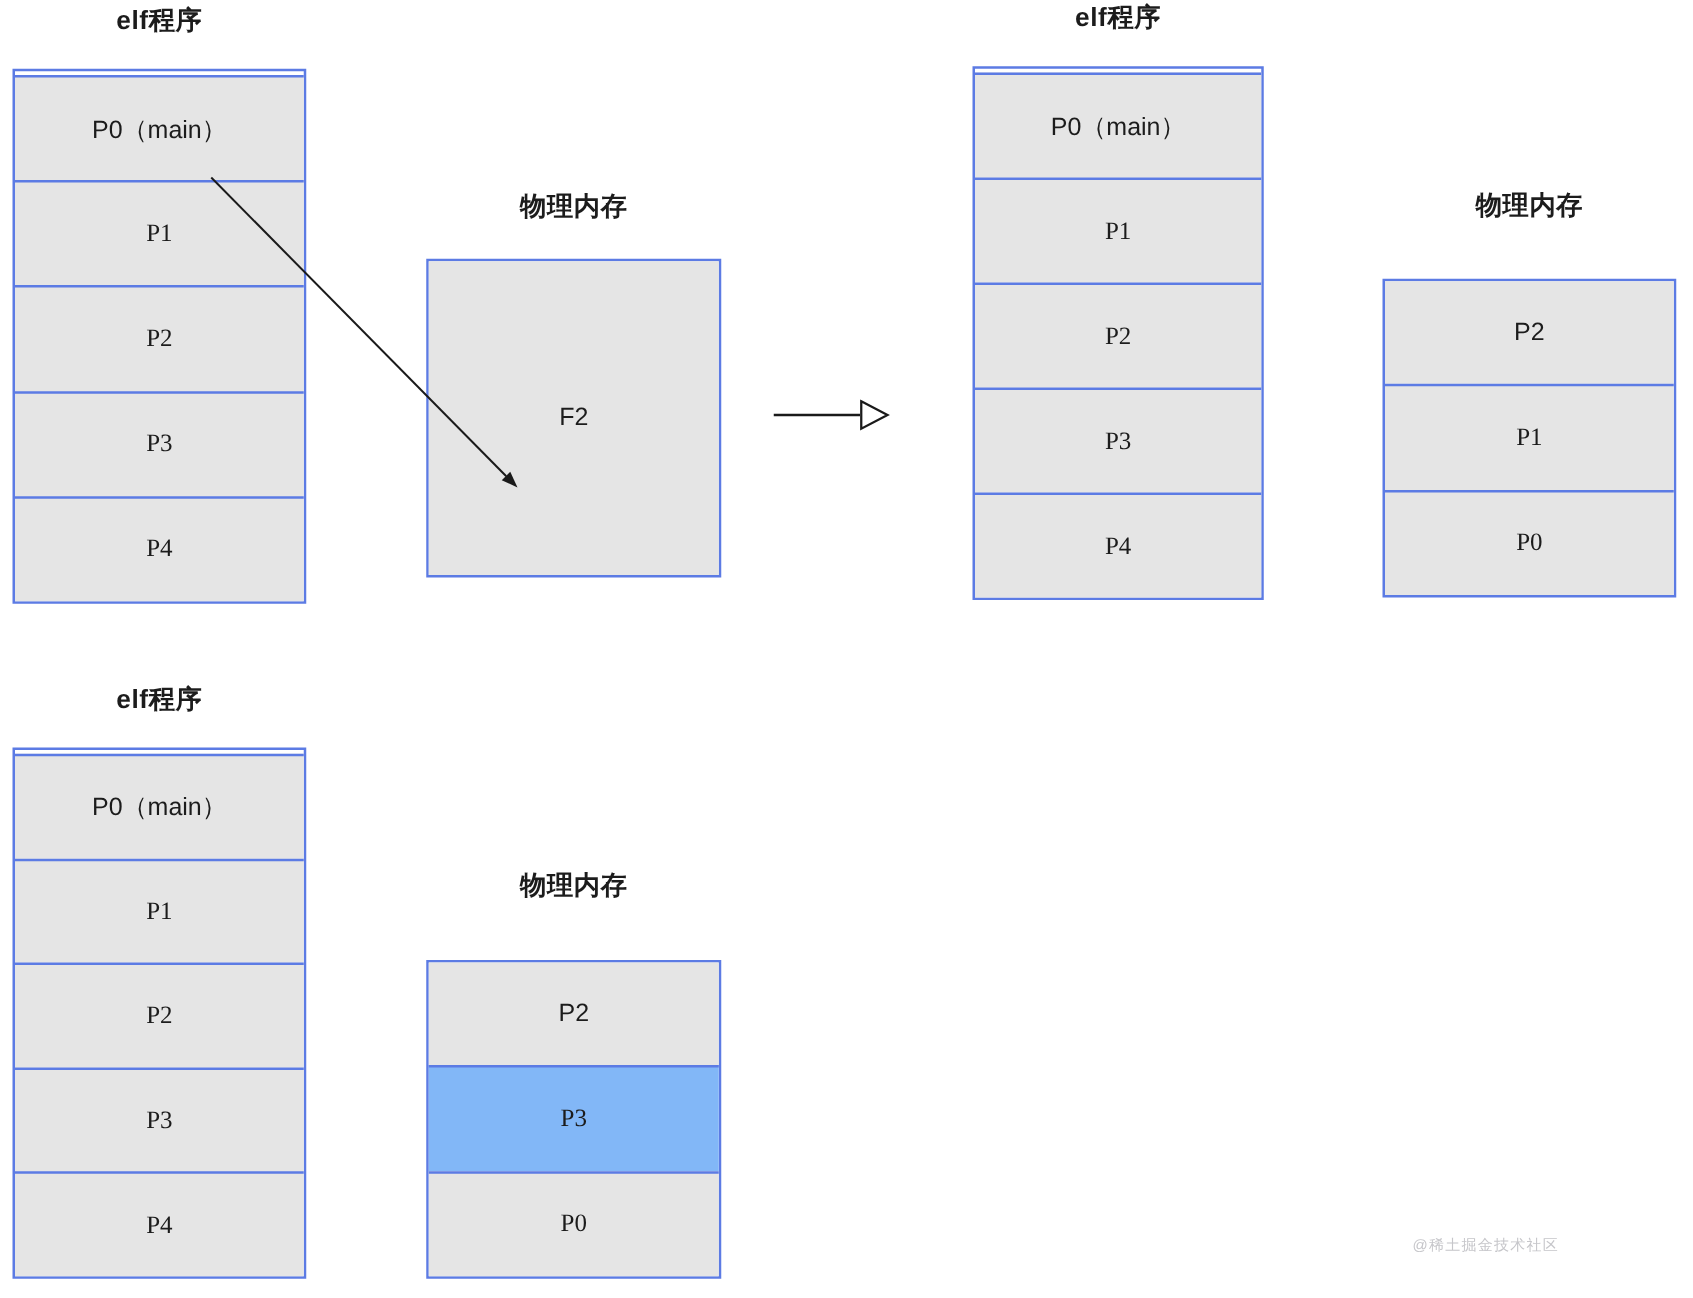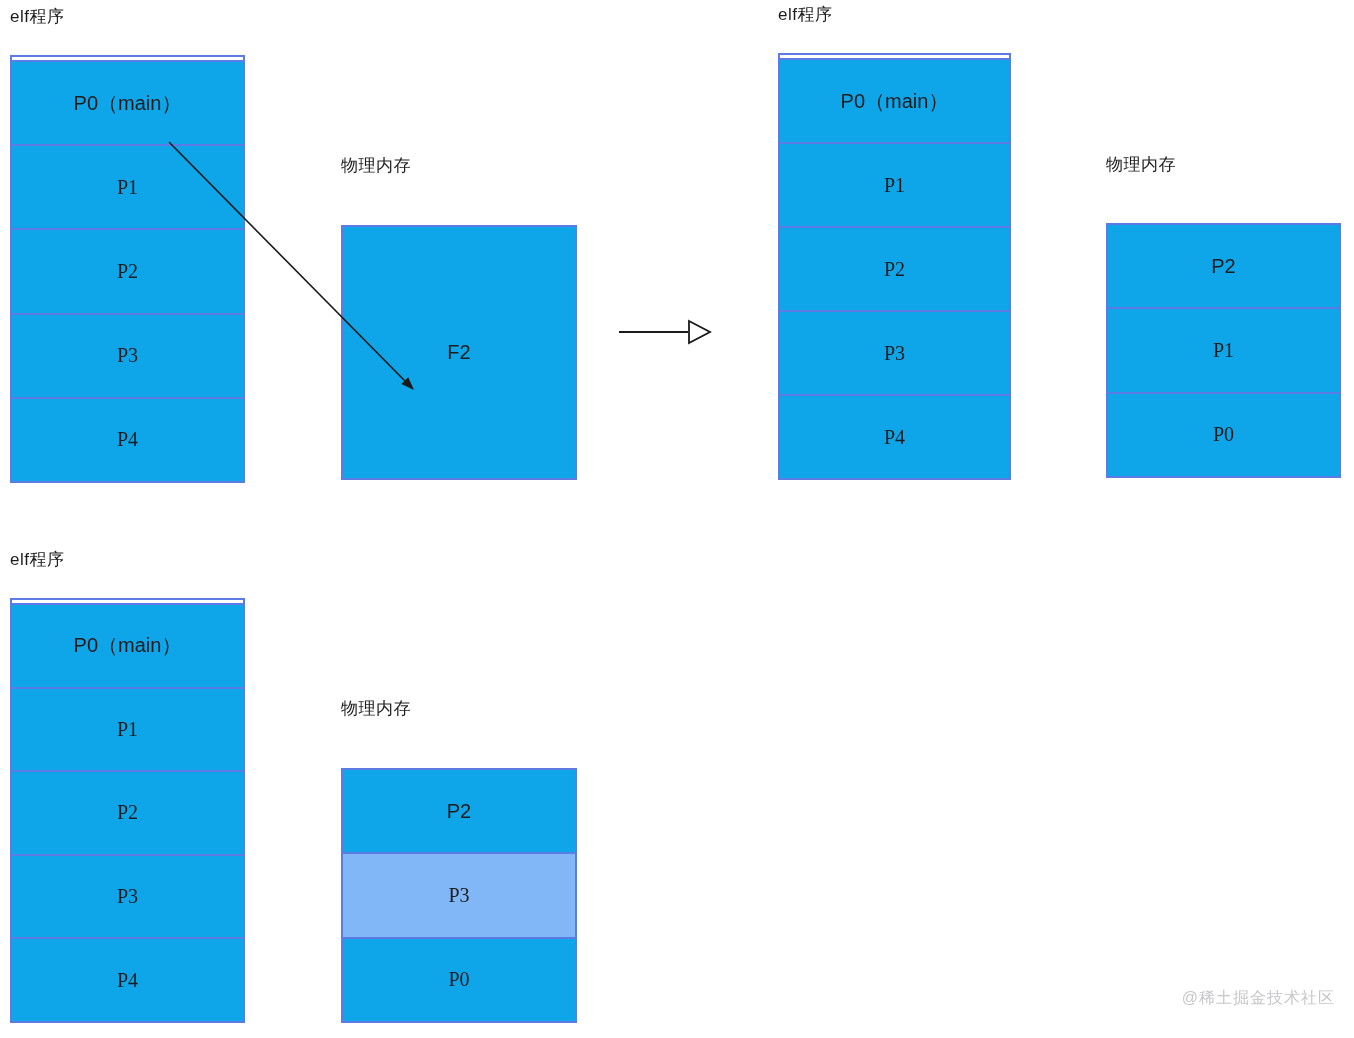--- a/index.html
+++ b/index.html
@@ -14,42 +14,43 @@
     color: var(--text, #1c1c1c);
     position: relative;
     overflow: hidden;
   }
   .canvas {
     position: absolute;
     inset: 0;
   }
   .panel-title {
     position: absolute;
-    font-size: 17px;
-    font-weight: 400;
+    text-align: center;
+    font-size: 21px;
+    font-weight: 700;
     line-height: 26px;
     color: var(--text, #1c1c1c);
     letter-spacing: 0.5px;
   }
   .mem-box {
     position: absolute;
     box-sizing: border-box;
     border: 2px solid var(--border, #5C7BE4);
     background: #ffffff;
     display: flex;
     flex-direction: column;
   }
   .cell {
     flex: 1;
     display: flex;
     align-items: center;
     justify-content: center;
     font-size: 20px;
     color: var(--text, #1c1c1c);
-    background: #0ea5e9;
+    background: #e5e5e5;
   }
   .cell + .cell {
     border-top: 2px solid var(--border, #5C7BE4);
     font-family: Liberation Serif, serif;
   }
   
   .mem-box.elf .cell:first-child {
     border-top: 2px solid var(--border, #5C7BE4);
     margin-top: 3px;
   }
@@ -61,42 +62,41 @@
     inset: 0;
     width: 1354px;
     height: 1038px;
     pointer-events: none;
   }
   .watermark {
     position: absolute;
     left: 1130px;
     top: 988px;
     width: 205px;
-    text-align: right;
-    font-size: 16px;
+    font-size: 12px;
     color: var(--watermark, #c6c6ca);
     letter-spacing: 1px;
   }
 </style>
 </head>
 <body>
 
 <div class="canvas">
 
   <div class="panel-title" style="left:10px; top:4px; width:235px;">elf程序</div>
   <div class="mem-box elf" style="left:10px; top:55px; width:235px; height:428px;">
     <div class="cell">P0（main）</div>
     <div class="cell">P1</div>
     <div class="cell">P2</div>
     <div class="cell">P3</div>
     <div class="cell">P4</div>
   </div>
 
   <div class="panel-title" style="left:341px; top:153px; width:236px;">物理内存</div>
-  <div class="mem-box" style="left:341px; top:225px; width:236px; height:255px;">
+  <div class="mem-box" style="left:341px; top:207px; width:236px; height:255px;">
     <div class="cell">F2</div>
   </div>
 
   <div class="panel-title" style="left:778px; top:2px; width:233px;">elf程序</div>
   <div class="mem-box elf" style="left:778px; top:53px; width:233px; height:427px;">
     <div class="cell">P0（main）</div>
     <div class="cell">P1</div>
     <div class="cell">P2</div>
     <div class="cell">P3</div>
     <div class="cell">P4</div>

